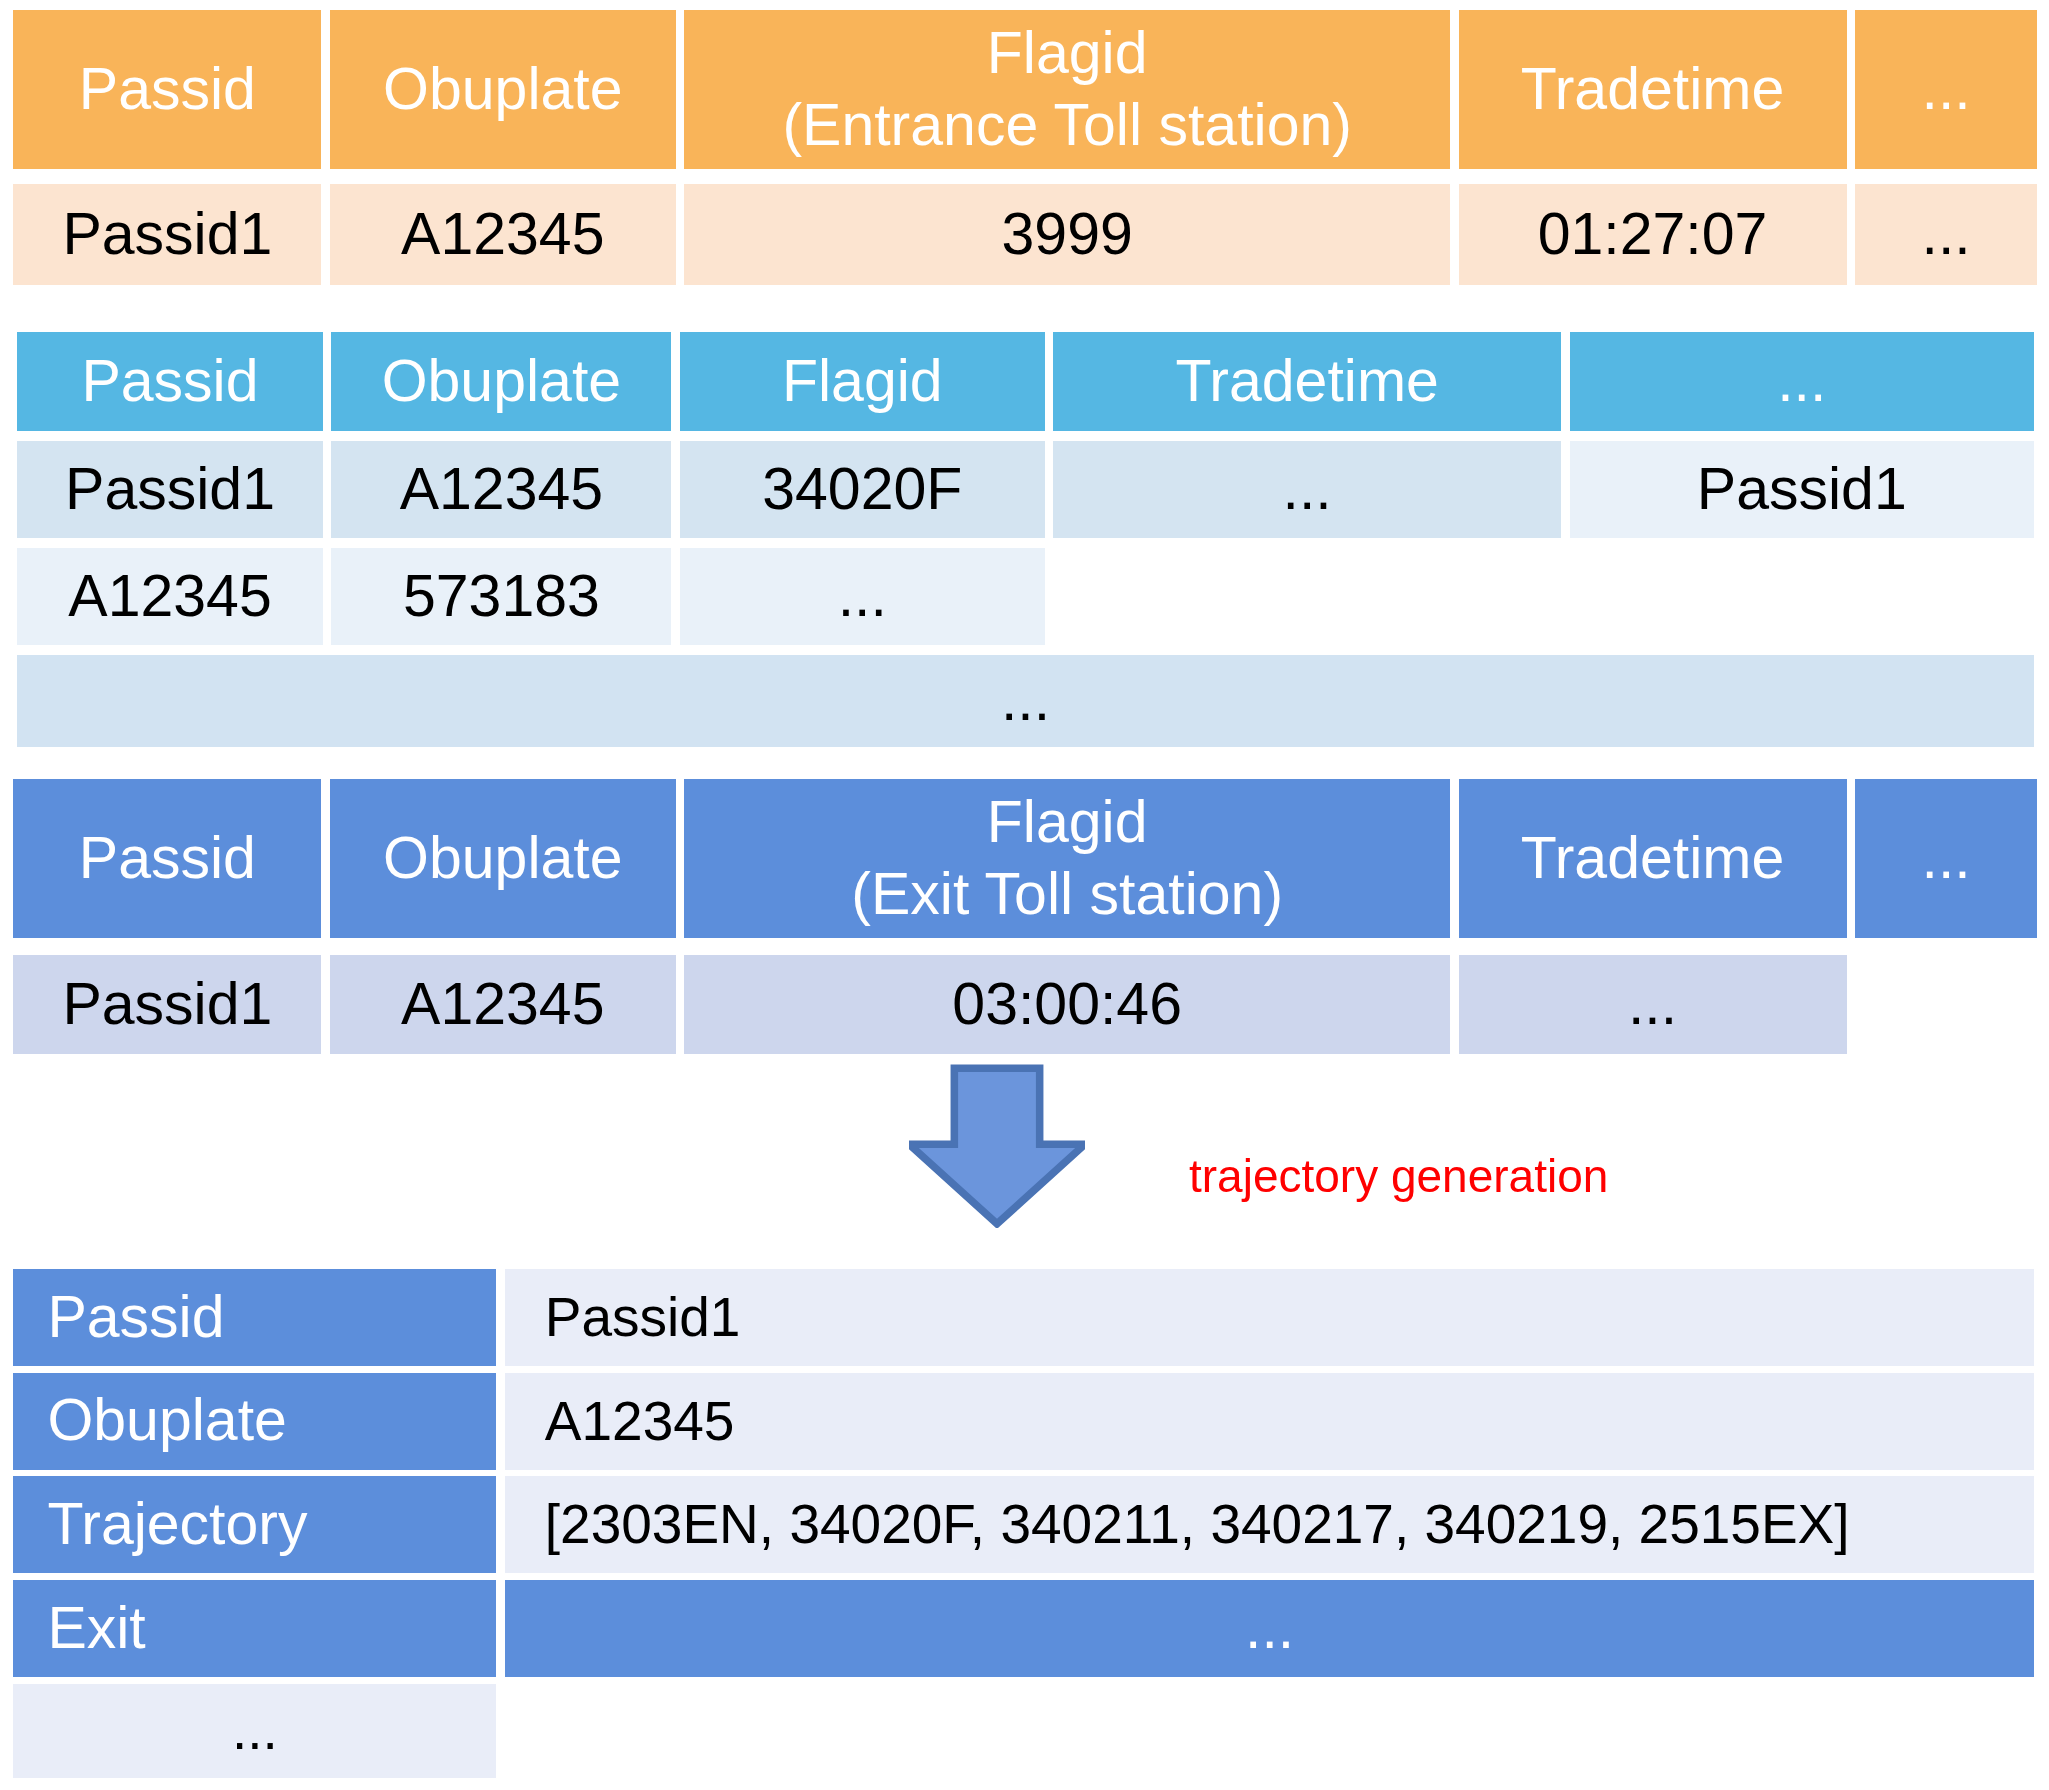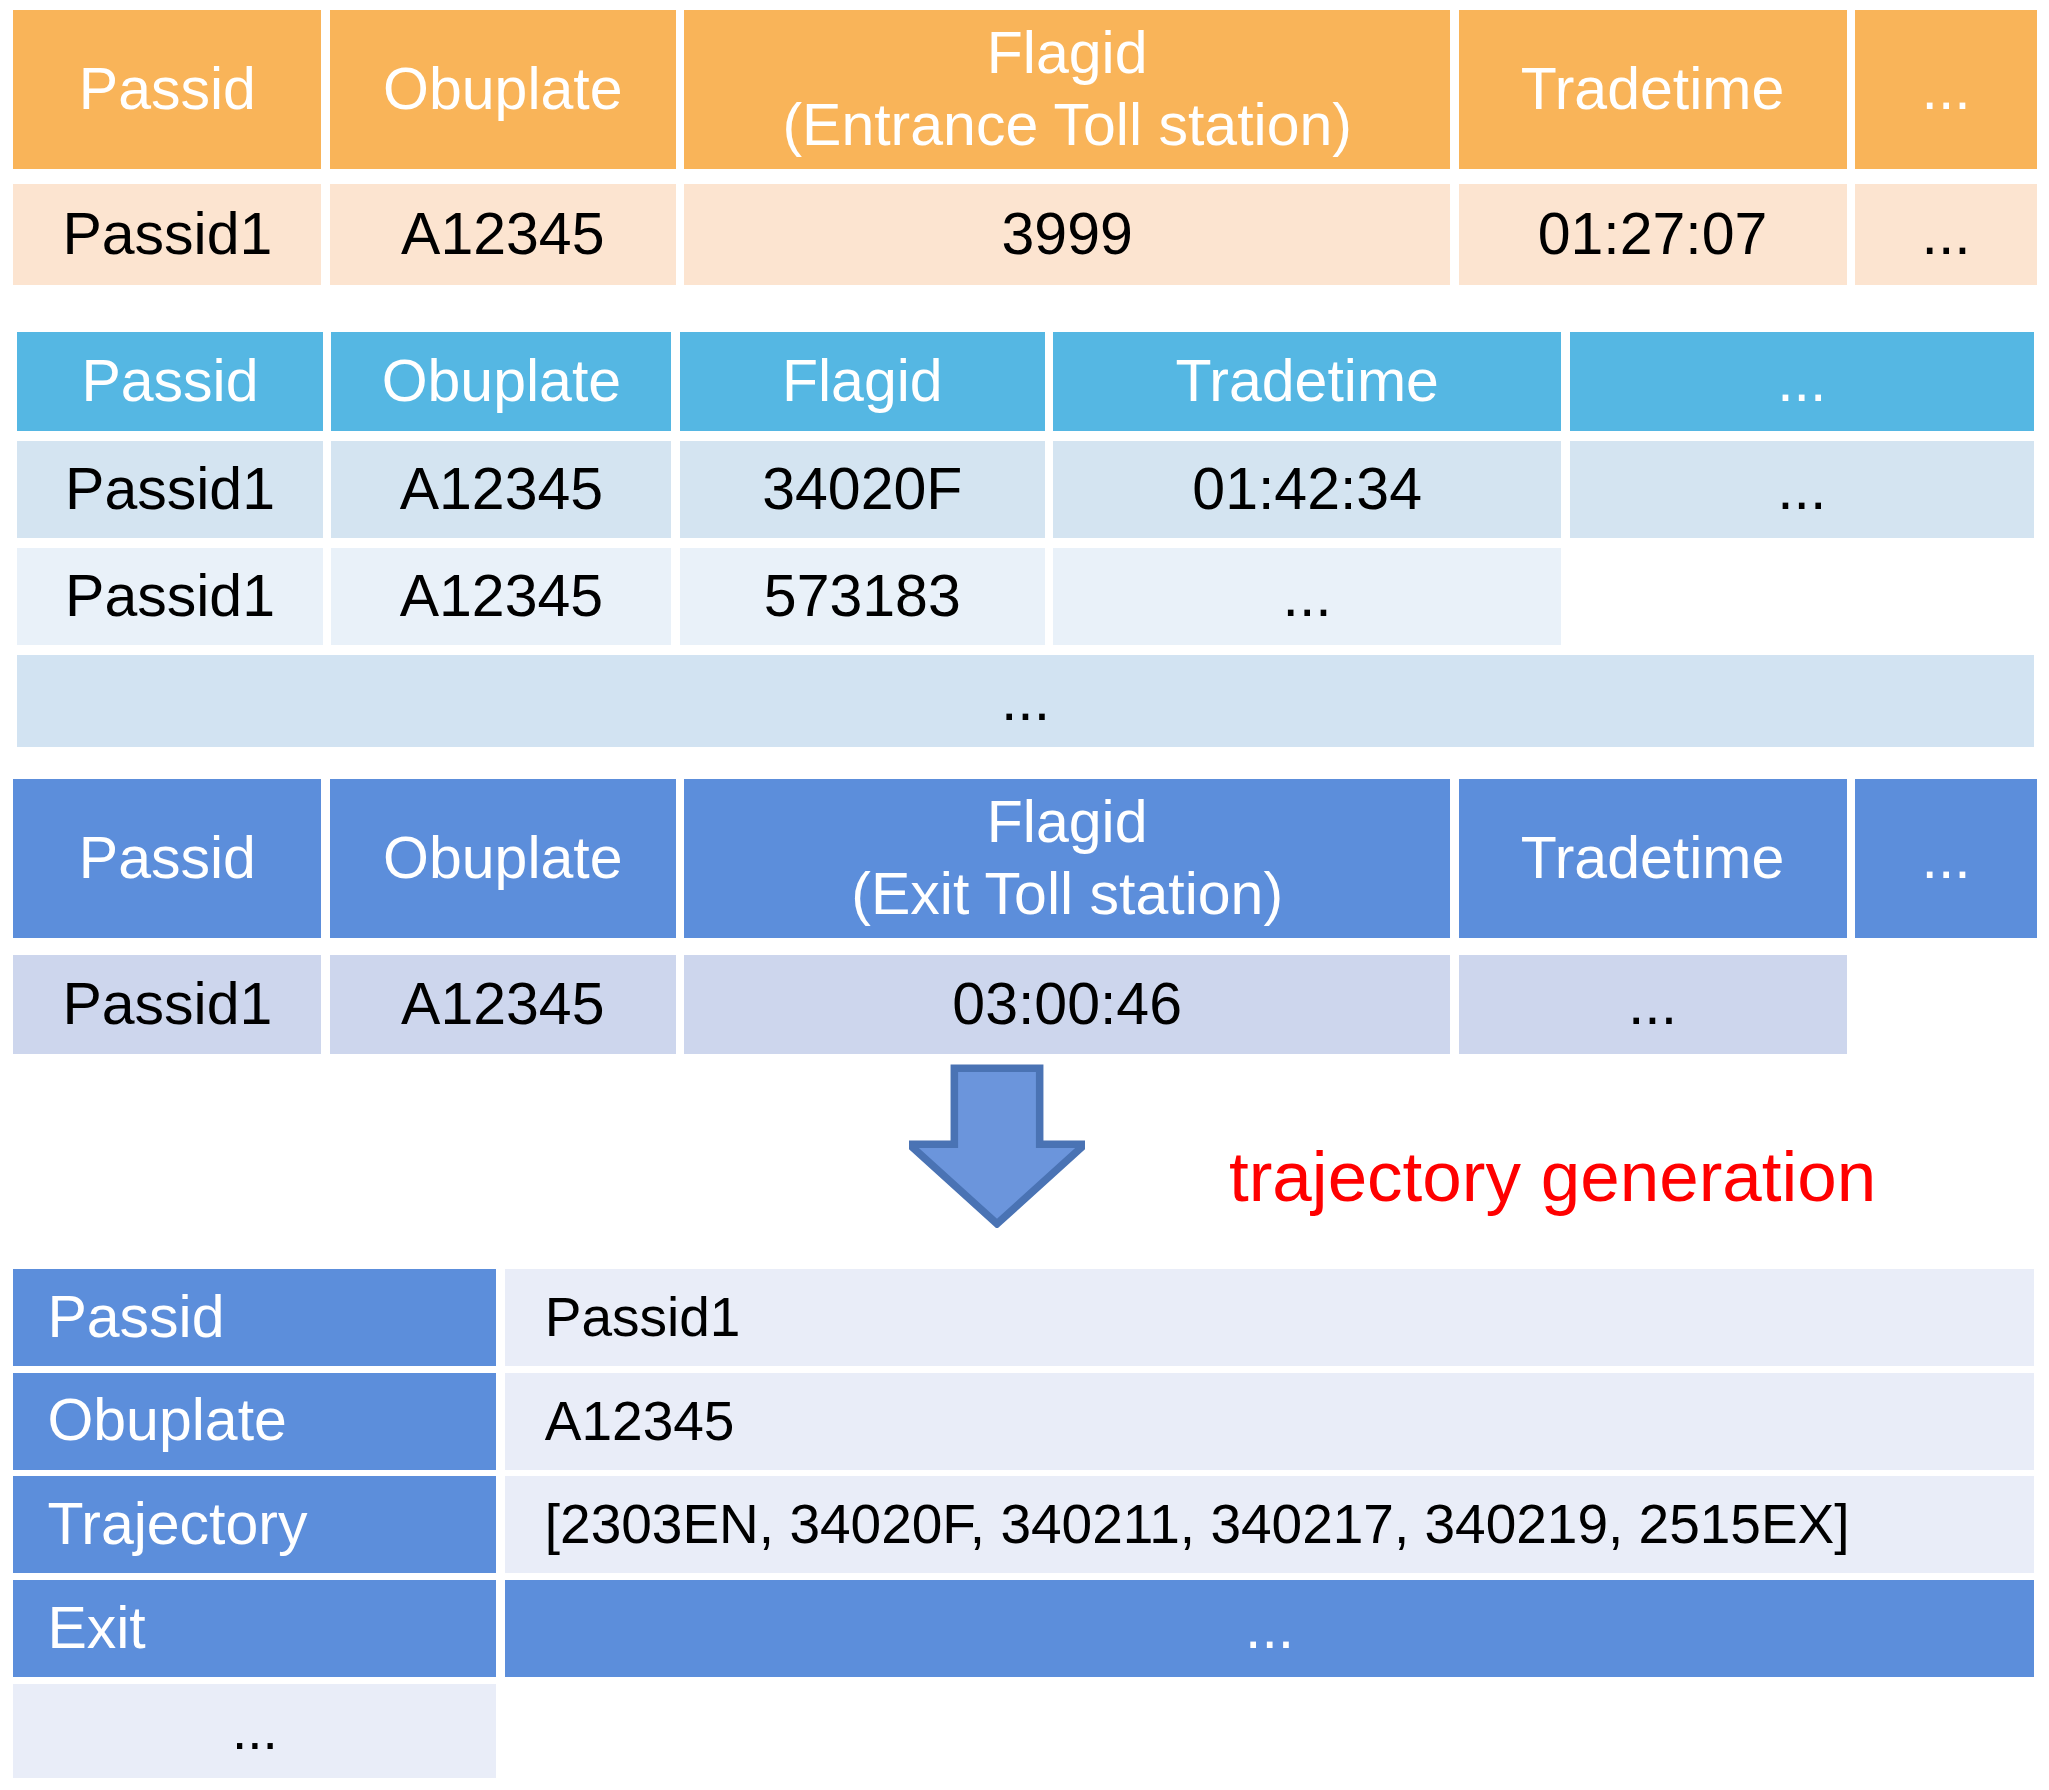--- a/index.html
+++ b/index.html
@@ -33,22 +33,22 @@
   
   #t3{left:13.4px;top:779px;width:2024px;
       grid-template-columns:308px 346px 766px 388px 1fr;
       grid-template-rows:159px 99px;gap:17px 8.4px;}
   #t3 .hd{background:var(--blue-header,#5C8EDB);}
   #t3 .dt{background:var(--blue-row,#CDD6ED);}
 
   
   #arrow{position:absolute;left:909px;top:1064px;width:176px;height:164px;}
   #annotation{
-    position:absolute;left:1229px;top:1134px;height:84px;display:flex;align-items:center;
-    font-size:71px;color:var(--annotation-red,#FF0000);white-space:nowrap;
+    position:absolute;left:1189px;top:1134px;height:84px;display:flex;align-items:center;
+    font-size:46px;color:var(--annotation-red,#FF0000);white-space:nowrap;
   }
 
   
   #t4{left:13.4px;top:1269px;width:2021px;
       grid-template-columns:483px 1fr;
       grid-template-rows:97px 97px 97px 97px 94px;gap:6.7px 8.4px;}
   #t4 .lbl{background:var(--blue-header,#5C8EDB);color:#fff;justify-content:flex-start;padding-left:34px;}
   #t4 .val{background:var(--value-bg,#E9EDF8);justify-content:flex-start;padding-left:40px;font-size:55px;white-space:nowrap;}
   #t4 .ctr{justify-content:center;padding-left:0;}
 </style>
@@ -75,21 +75,20 @@
   <section id="t2" class="tbl">
     <div class="cell hd">Passid</div>
     <div class="cell hd">Obuplate</div>
     <div class="cell hd">Flagid</div>
     <div class="cell hd">Tradetime</div>
     <div class="cell hd">...</div>
 
     <div class="cell r1">Passid1</div>
     <div class="cell r1">A12345</div>
     <div class="cell r1">34020F</div>
-    <div class="cell r1">01:42:34</div>
     <div class="cell r1">...</div>
 
     <div class="cell r2">Passid1</div>
     <div class="cell r2">A12345</div>
     <div class="cell r2">573183</div>
     <div class="cell r2">...</div>
 
     <div class="cell merged">...</div>
   </section>
 

